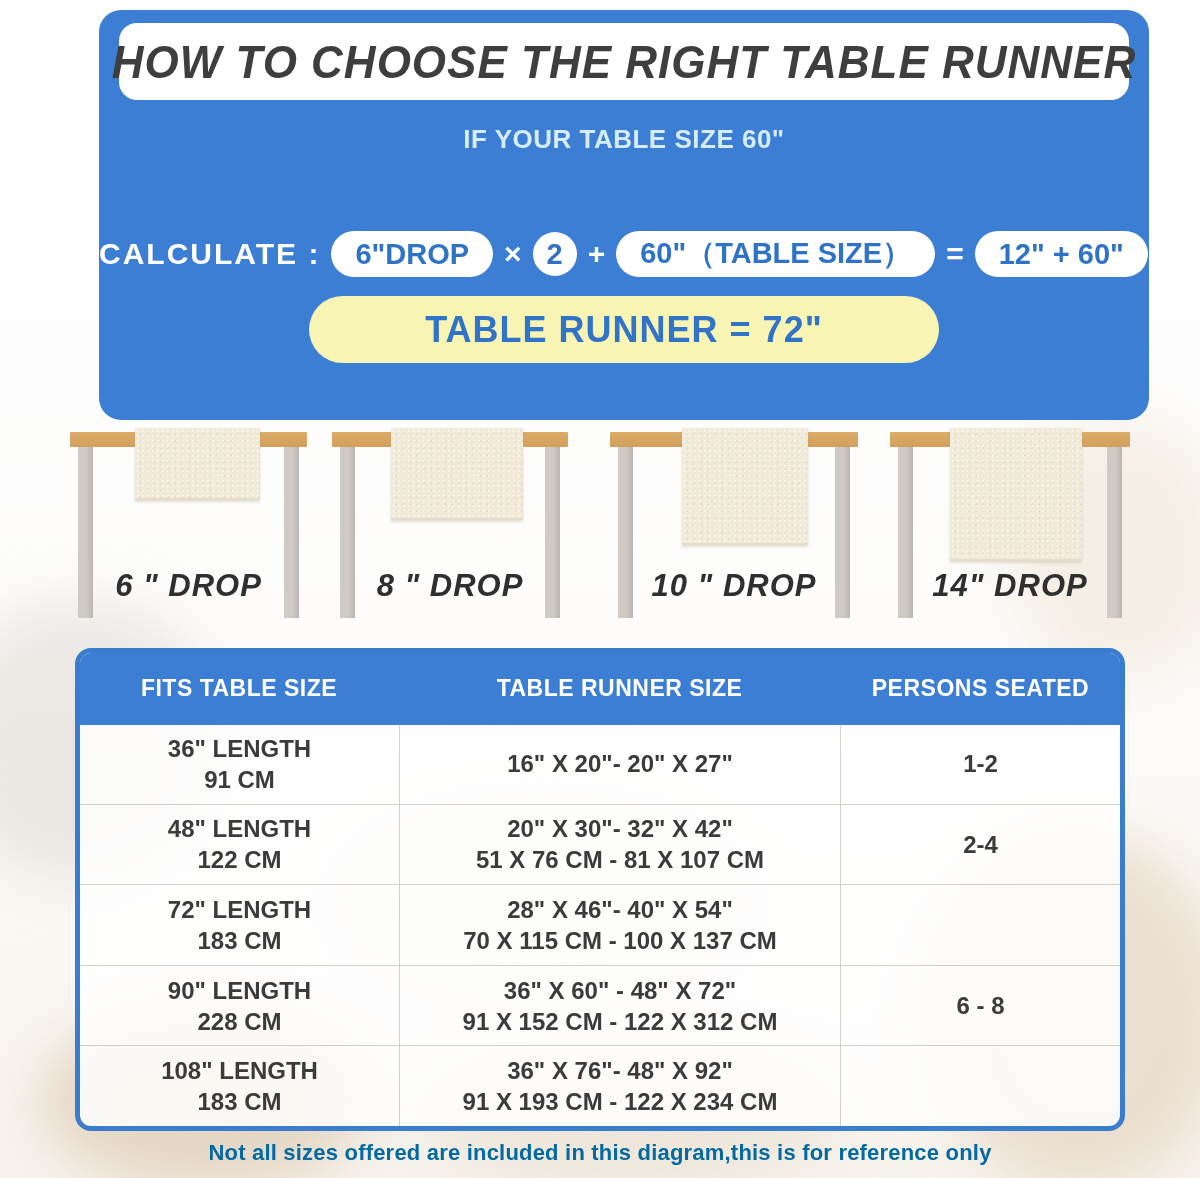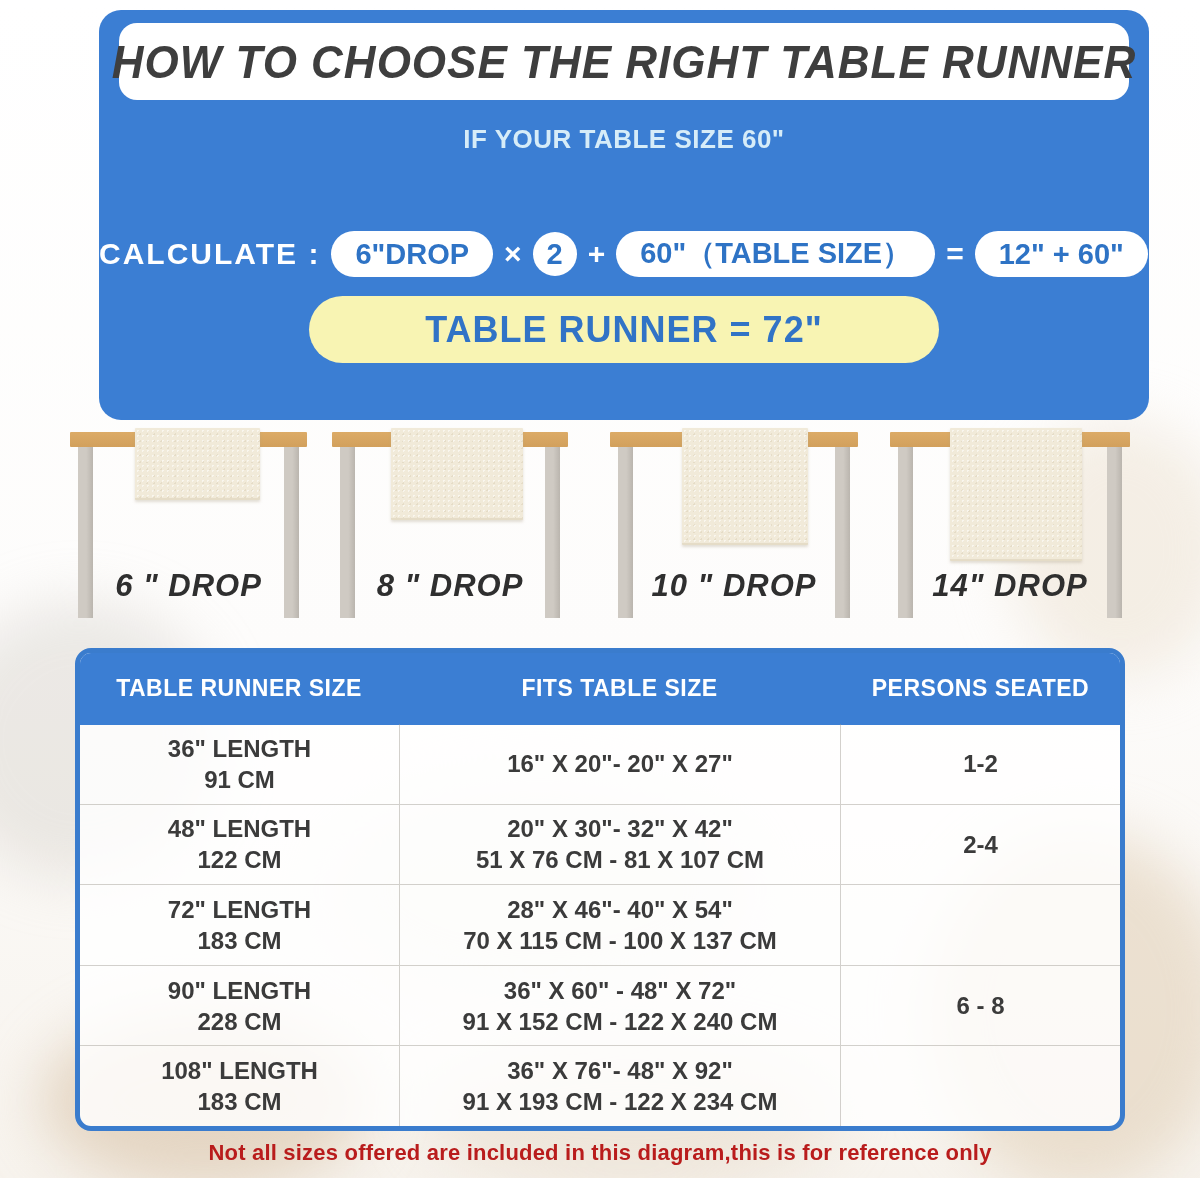--- a/index.html
+++ b/index.html
@@ -106,21 +106,21 @@
   .st-row{
     display:grid;grid-template-columns:320px 441px 1fr;align-items:center;
     height:79.6px;
   }
   .st-row + .st-row{border-top:1px solid rgba(158,152,144,.45);}
   .cell{display:flex;flex-direction:column;align-items:center;justify-content:center;
         height:100%;text-align:center;color:#3b3b3b;font-weight:bold;font-size:24px;line-height:31px;}
   .cell.c1,.cell.c2{border-right:1px solid rgba(158,152,144,.45);}
   .footer-note{
     position:absolute;top:1140px;left:0;width:100%;text-align:center;
-    font-size:22px;font-weight:bold;color:#b91c1c;letter-spacing:.2px;
+    font-size:22px;font-weight:bold;color:#0369a1;letter-spacing:.2px;
   }
 </style>
 </head>
 <body>
 
 <div class="blob b1"></div>
 <div class="blob b2"></div>
 <div class="blob b3"></div>
 <div class="blob b4"></div>
 <div class="blob b5"></div>
@@ -172,22 +172,22 @@
   <div class="fig f4">
     <div class="tabletop"></div>
     <div class="leg l"></div>
     <div class="leg r"></div>
     <div class="runner"></div>
     <div class="drop-label">14" DROP</div>
   </div>
 
   <div class="size-table">
     <div class="st-header">
+      <div class="h">FITS TABLE SIZE</div>
       <div class="h">TABLE RUNNER SIZE</div>
-      <div class="h">FITS TABLE SIZE</div>
       <div class="h">PERSONS SEATED</div>
     </div>
 
     <div class="st-row">
       <div class="cell c1">
         <span>36" LENGTH</span>
         <span>91 CM</span>
       </div>
       <div class="cell c2">
         <span>16" X 20"- 20" X 27"</span>
@@ -222,21 +222,21 @@
       </div>
     </div>
 
     <div class="st-row">
       <div class="cell c1">
         <span>90" LENGTH</span>
         <span>228 CM</span>
       </div>
       <div class="cell c2">
         <span>36" X 60" - 48" X 72"</span>
-        <span>91 X 152 CM - 122 X 240 CM</span>
+        <span>91 X 152 CM - 122 X 312 CM</span>
       </div>
       <div class="cell c3">
         <span>6 - 8</span>
       </div>
     </div>
 
     <div class="st-row">
       <div class="cell c1">
         <span>108" LENGTH</span>
         <span>183 CM</span>

